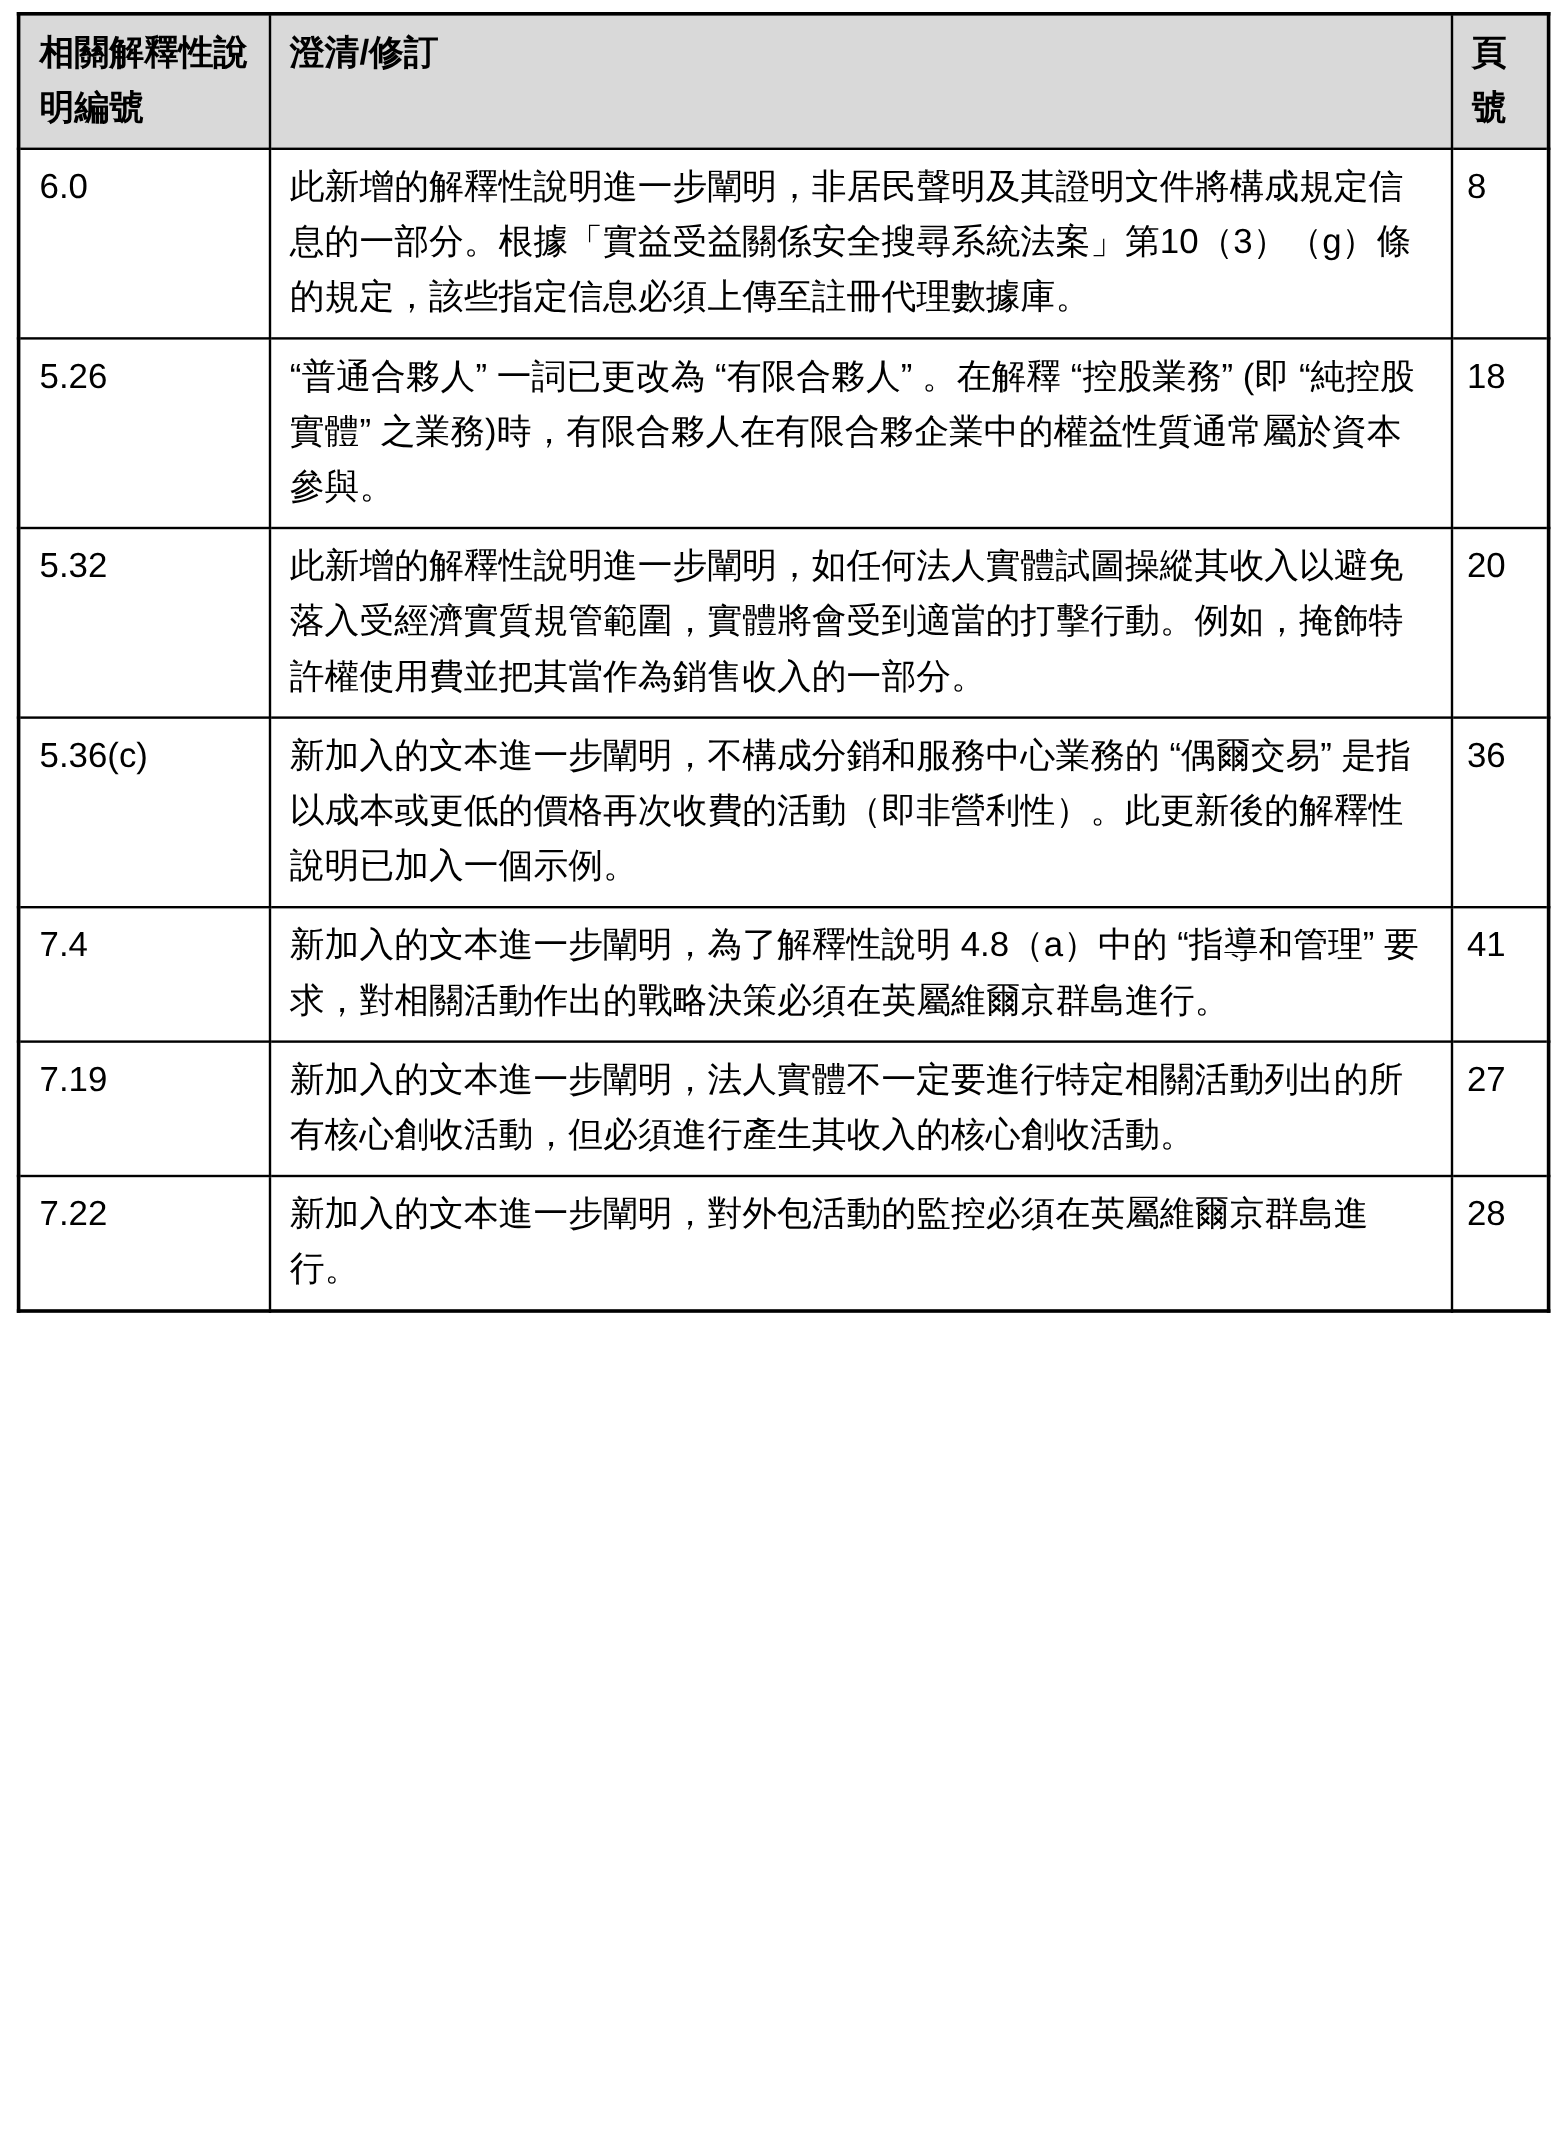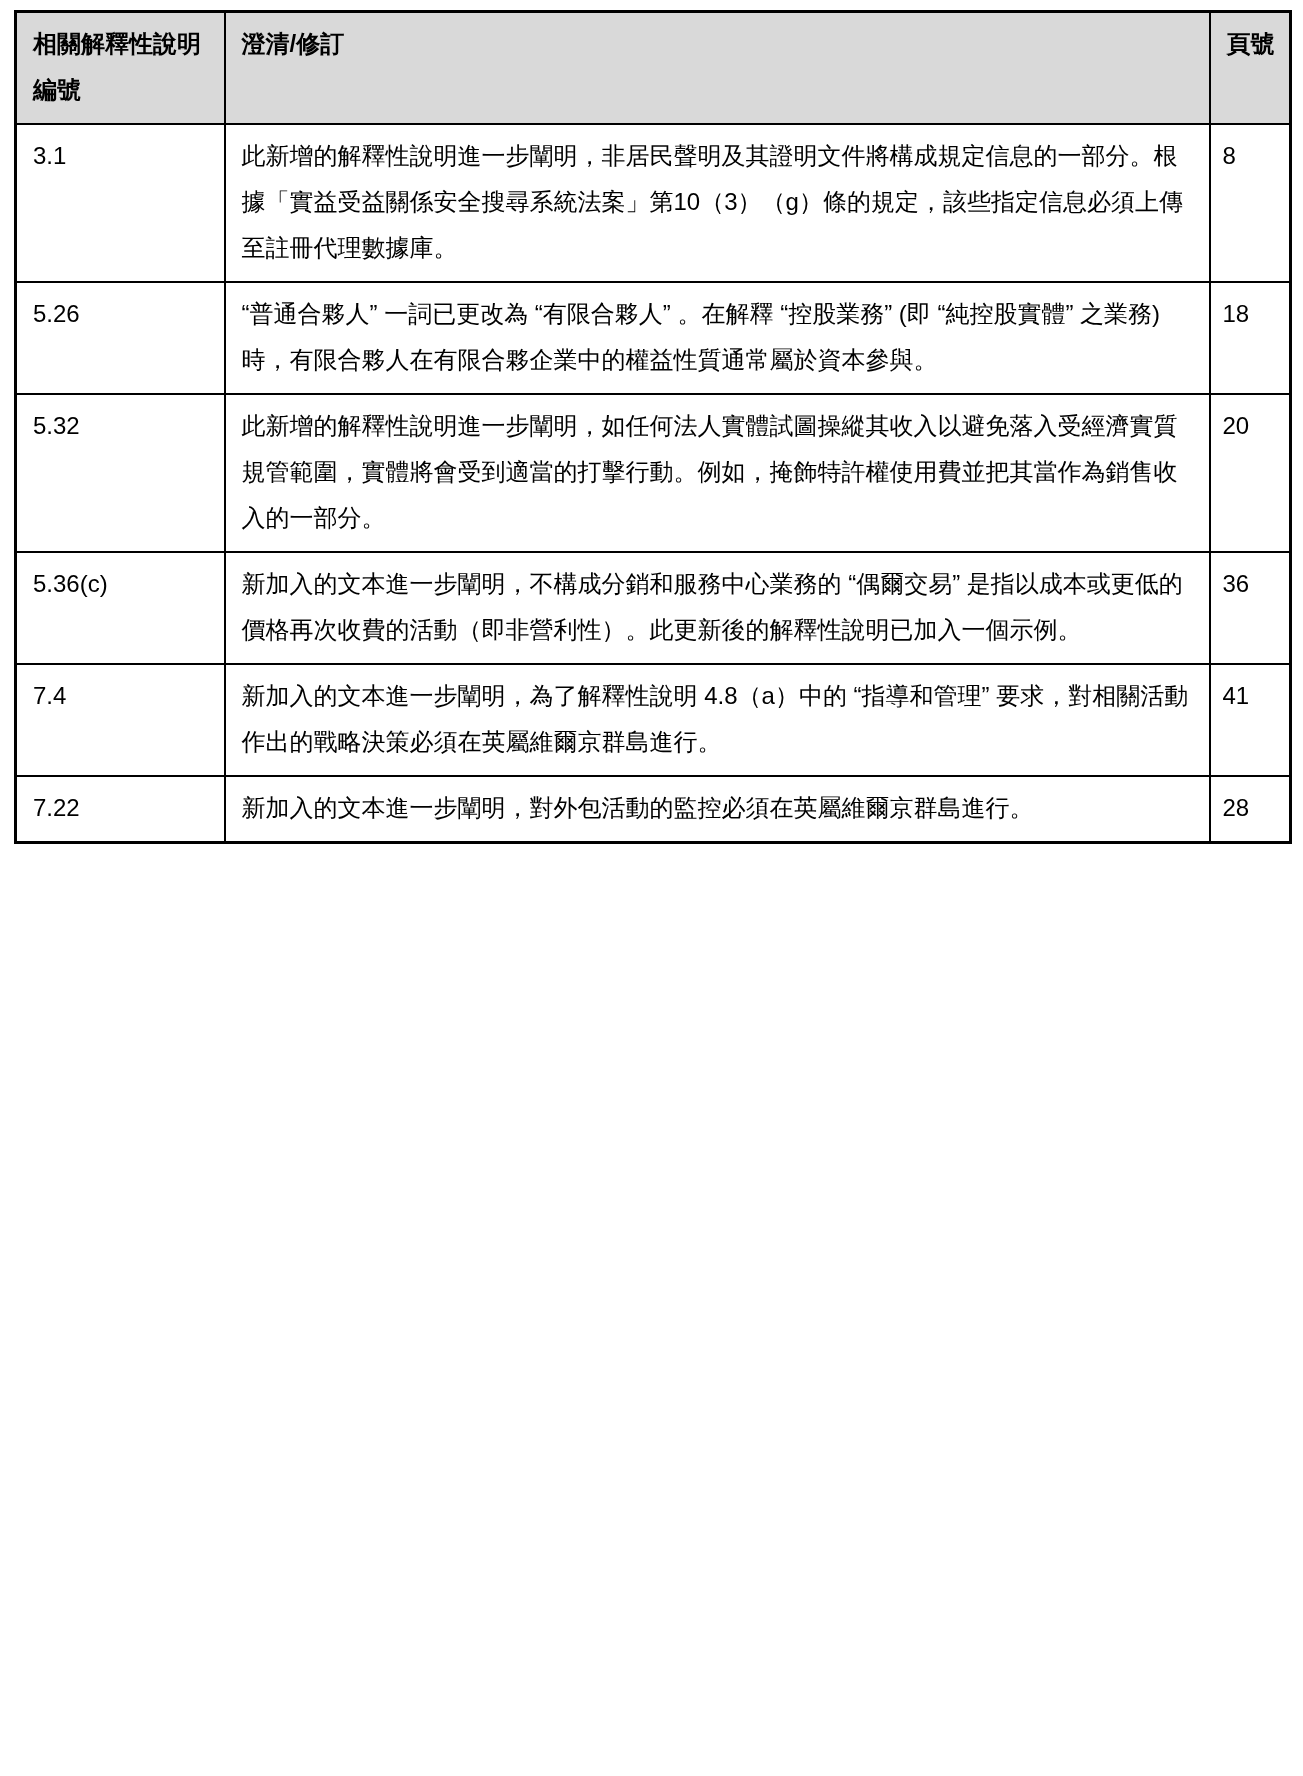--- a/index.html
+++ b/index.html
@@ -8,21 +8,21 @@
     font-family:"Liberation Sans","DejaVu Sans",sans-serif;
     color:#000;
     -webkit-font-smoothing:antialiased;
   }
   .doc-table{
     border-collapse:collapse;
     table-layout:fixed;
     width:1275px;
     margin:10px 14px 0 14px;
     border:3px solid #000;
-    font-size:24px;
+    font-size:29px;
     line-height:46px;
   }
   .doc-table th,.doc-table td{
     border:2px solid #000;
     vertical-align:top;
     text-align:left;
     padding:8px 14px 10px 16px;
     word-break:break-word;
     overflow-wrap:break-word;
   }
@@ -53,21 +53,21 @@
   <thead>
     <tr>
       <th>相關解釋性說明編號</th>
       <th>澄清/修訂</th>
       <th>頁號</th>
     </tr>
   </thead>
   <tbody>
       <tr>
         <td>
-          <span class="ref-line">3.1</span>
+          <span class="ref-line">6.0</span>
         </td>
         <td>
           <div class="para"><span>此新增的解釋性說明進一步闡明，非居民聲明及其證明文件將構成規定信息的一部分。根據「實益受益關係安全搜尋系統法案」第10（3）（g）條的規定，該些指定信息必須上傳至註冊代理數據庫。</span></div>
         </td>
         <td class="page-cell">8</td>
       </tr>
       <tr>
         <td>
           <span class="ref-line">5.26</span>
         </td>
@@ -98,20 +98,29 @@
         <td>
           <span class="ref-line">7.4</span>
         </td>
         <td>
           <div class="para"><span>新加入的文本進一步闡明，為了解釋性說明 4.8（a）中的 “指導和管理” 要求，對相關活動作出的戰略決策必須在英屬維爾京群島進行。</span></div>
         </td>
         <td class="page-cell">41</td>
       </tr>
       <tr>
         <td>
+          <span class="ref-line">7.19</span>
+        </td>
+        <td>
+          <div class="para"><span>新加入的文本進一步闡明，法人實體不一定要進行特定相關活動列出的所有核心創收活動，但必須進行產生其收入的核心創收活動。</span></div>
+        </td>
+        <td class="page-cell">27</td>
+      </tr>
+      <tr>
+        <td>
           <span class="ref-line">7.22</span>
         </td>
         <td>
           <div class="para"><span>新加入的文本進一步闡明，對外包活動的監控必須在英屬維爾京群島進行。</span></div>
         </td>
         <td class="page-cell">28</td>
       </tr>
     </tbody>
 </table>
 

